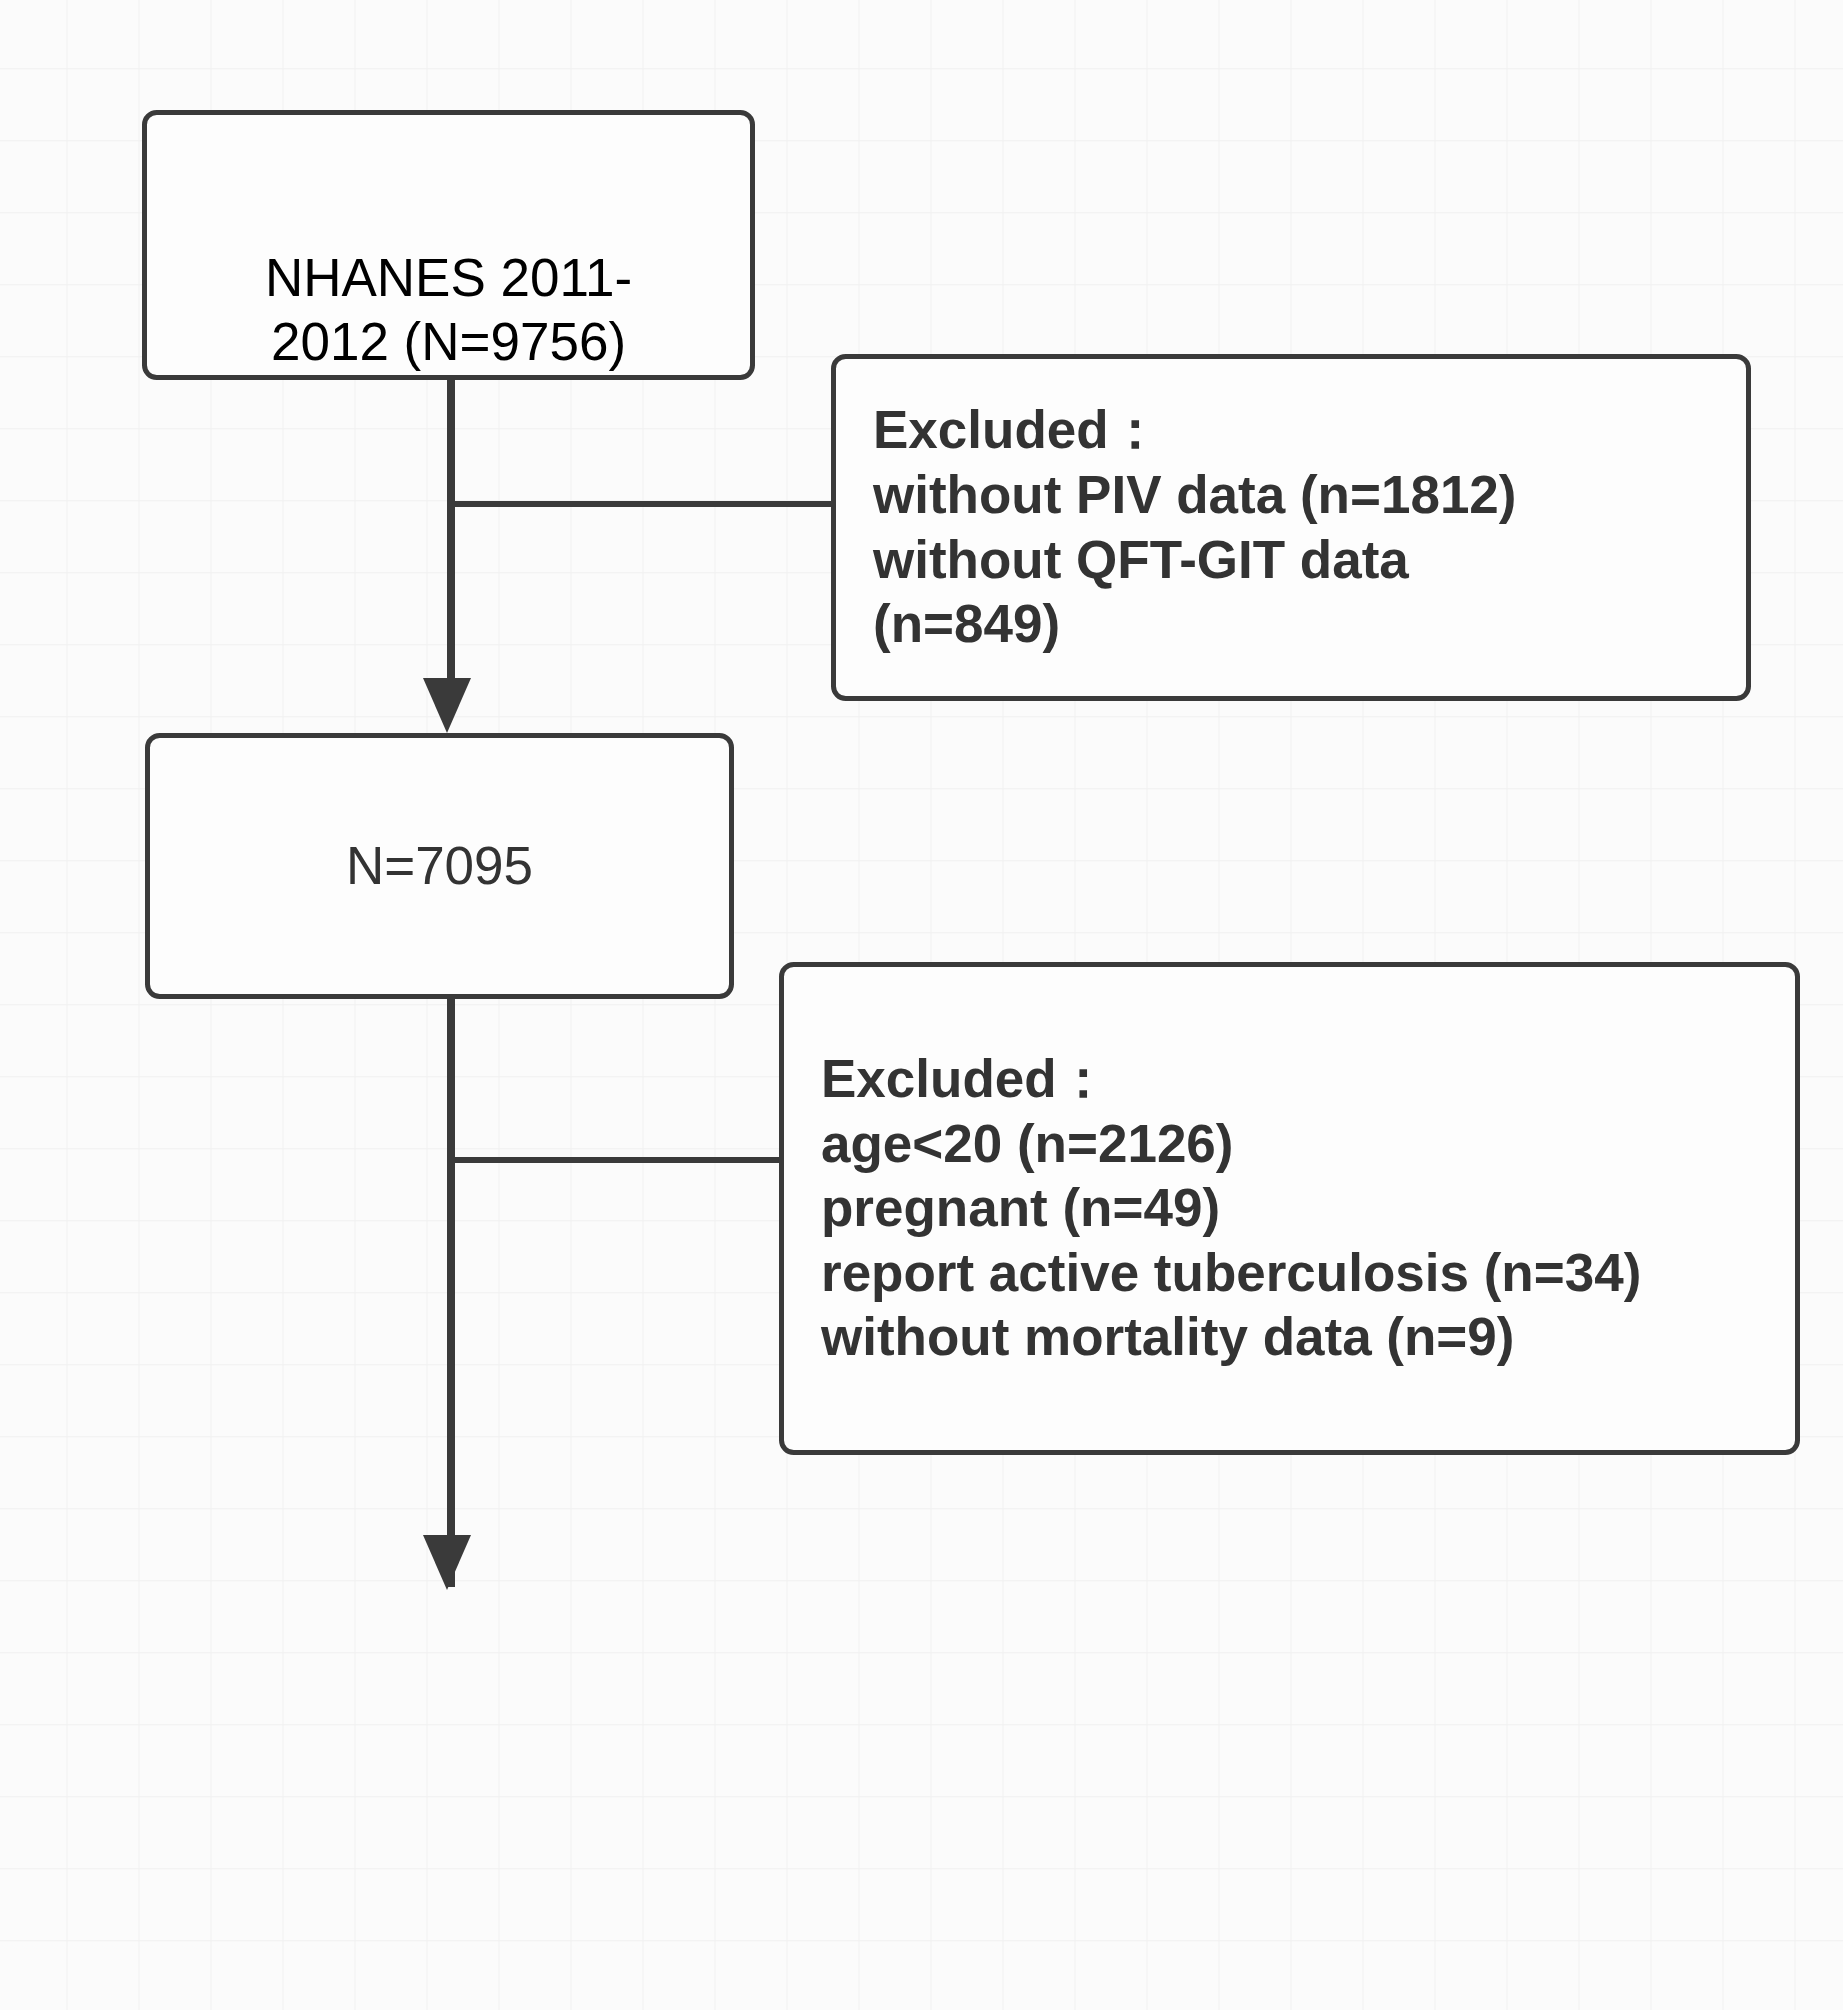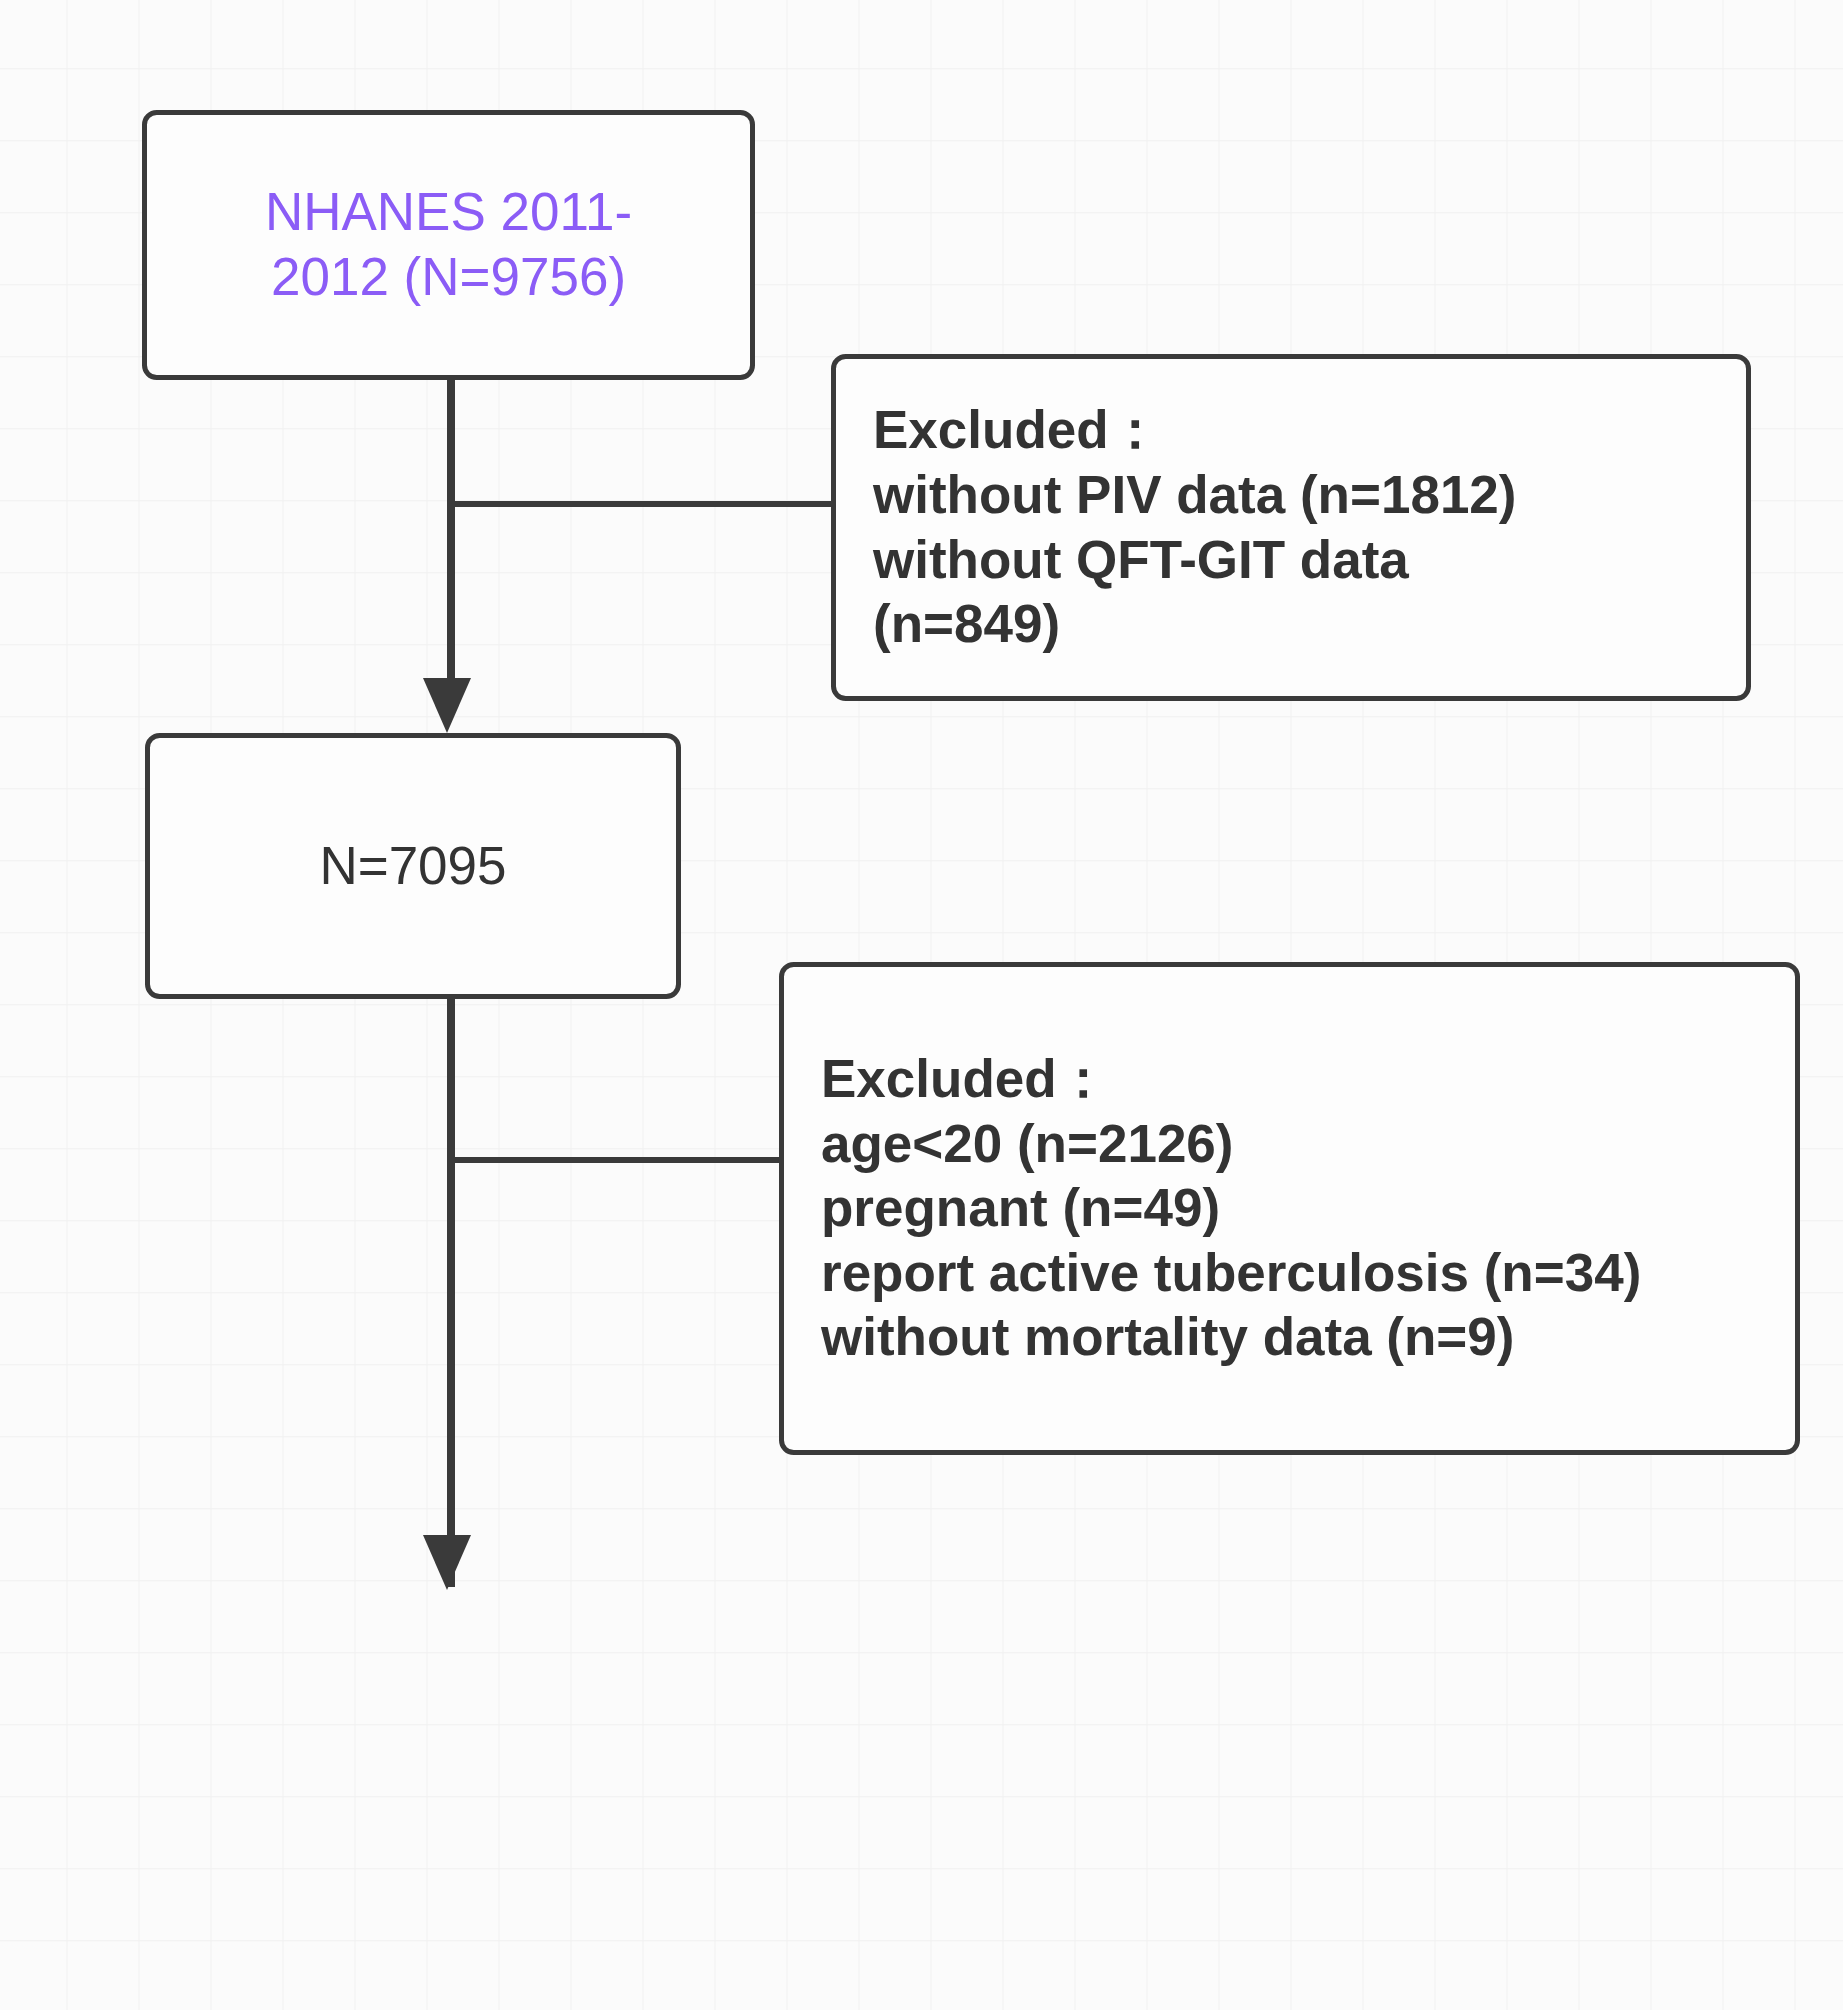--- a/index.html
+++ b/index.html
@@ -41,21 +41,21 @@
   .node.left {
     justify-content: flex-start;
     text-align: left;
   }
   .node .txt { width: 100%; padding: 0 31px; white-space: pre-line; }
   .node.left .txt { padding: 0 0 0 37px; font-weight: bold; }
 
   
   #node-start    { left:142px;  top:110px;  width:613px;  height:270px; }
   #node-excl1    { left:831px;  top:354px;  width:920px; height:347px; }
-  #node-mid      { left:145px;  top:733px;  width:536px;  height:266px; }
+  #node-mid      { left:145px;  top:733px;  width:589px;  height:266px; }
   #node-excl2    { left:779px;  top:962px; width:1021px; height:493px; }
   #node-final    { left:140px;  top:1598px; width:616px;  height:266px; }
 
   
   .conn { position: absolute; background: #3a3a3a; z-index: 2; }
   .vline { width: 8.3px; }
   .hline { height: 6.4px; }
   .arrowhead {
     position: absolute;
     width: 0; height: 0;
@@ -73,21 +73,21 @@
   
   #v-2        { left:447px; top:994px; height:593px; }
   #arrow-2    { left:423px; top:1535px; }
   #h-branch-2 { left:447px; top:1157px; width:337px; }
 </style>
 </head>
 <body>
 
 <div id="canvas" style="background-color: rgb(251, 251, 251);">
 
-  <div class="node centered" id="node-start" style="border-color: rgb(58, 58, 58); background: rgb(253, 253, 253); color: #8b5cf6;">
+  <div class="node centered" id="node-start" style="border-color: rgb(58, 58, 58); background: rgb(253, 253, 253); color: #000000; align-items: flex-end;">
     <span class="txt">NHANES 2011-
 2012 (N=9756)</span>
   </div>
 
   <div class="conn vline" id="v-1" style="background: rgb(58, 58, 58);"></div>
   <div class="arrowhead" id="arrow-1" style="border-top-color: rgb(58, 58, 58);"></div>
   <div class="conn hline" id="h-branch-1" style="background: rgb(58, 58, 58);"></div>
 
   <div class="node left" id="node-excl1" style="border-color: rgb(58, 58, 58); background: rgb(253, 253, 253); color: rgb(51, 51, 51);">
     <span class="txt">Excluded：

